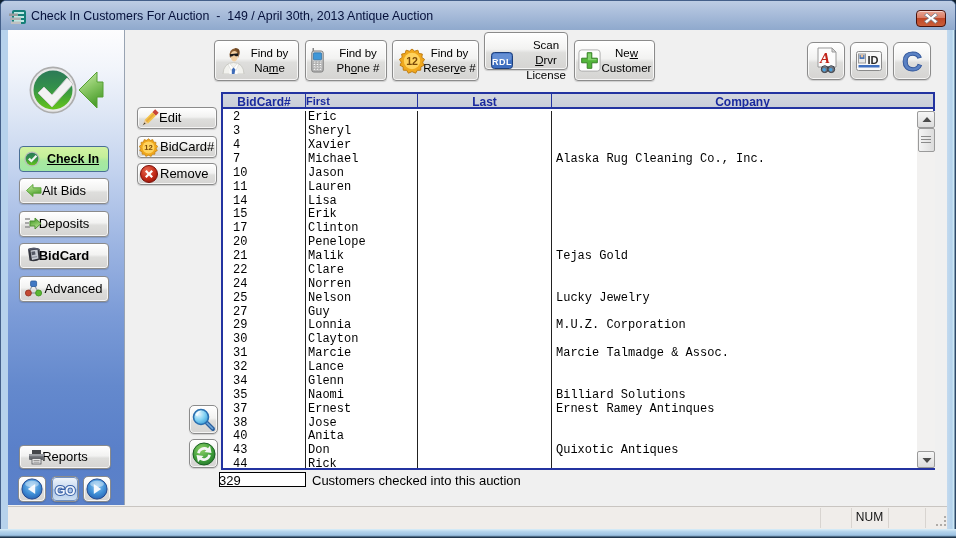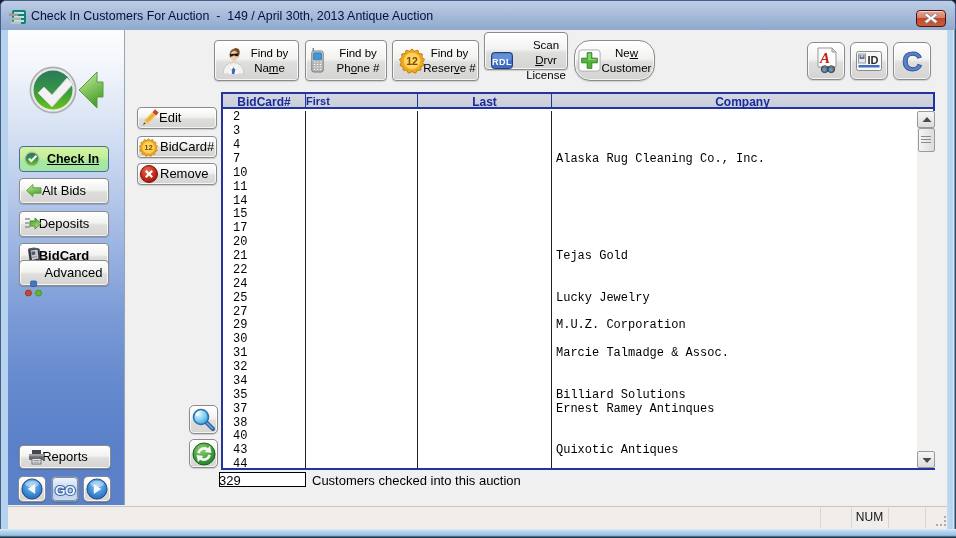--- a/index.html
+++ b/index.html
@@ -129,21 +129,21 @@
     <span class="lbl">BidCard</span>
   </div>
 <svg class="abs" style="left:25px;top:246px" width="18" height="18" viewBox="0 0 18 18">
   <path d="M3 3 Q9 0.5 14.5 3 L15.5 13 Q10 16.5 4.5 14.5 Z" fill="#32343c"></path>
   <path d="M5.5 4.5 L12.5 3.5 L13.5 12.5 L7 14 Z" fill="#c8ccd4"></path>
   <path d="M6.3 5.8 L10 5.3 L10.5 8.6 L6.8 9.2 Z" fill="#565a66"></path>
   <path d="M7 10.8 L12 10 L12.2 11.2 L7.2 12 Z" fill="#8f939e"></path>
   <path d="M3 3 Q9 0.5 14.5 3 L14.6 4.6 Q9 2.2 3.2 4.8 Z" fill="#55596a"></path>
 </svg>
 
-<div class="gbtn sbtn" style="left:19px;top:260px;width:90px;height:26px;">
+<div class="gbtn sbtn" style="left:19px;top:276px;width:90px;height:26px;">
     <span class="lbl" style="padding-left:19px;">Advanced</span>
   </div>
 <svg class="abs" style="left:25px;top:280px" width="17" height="17" viewBox="0 0 17 17">
   <g stroke="#9aa0a8" stroke-width="1.3" fill="none">
       <path d="M8.5 4 L3 13 M8.5 4 L14 13 M3 13 L14 13"></path>
     </g>
   <rect x="5.6" y="1" width="6" height="5.5" rx="1.2" fill="#4179c4" stroke="#2a5a9a" stroke-width="0.8"></rect>
   <circle cx="3.4" cy="13" r="3" fill="#c44a33" stroke="#8f2f1f" stroke-width="0.8"></circle>
   <circle cx="13.6" cy="13" r="3" fill="#5cb832" stroke="#3a8f1c" stroke-width="0.8"></circle>
 </svg>
@@ -233,21 +233,21 @@
   <circle cx="13" cy="13" r="8.2" fill="#ffd35e"></circle>
   <text x="13" y="16.8" font-family="Liberation Sans, sans-serif" font-size="10.5" font-weight="bold" fill="#7a4a08" text-anchor="middle">12</text>
   </g>
 </svg>
 <div class="gbtn tbtn" style="left:484px;top:32px;width:84px;height:38px;padding-left:40px;">Scan <u class="mn">D</u>rvr<br>License</div>
 <svg class="abs" style="left:491px;top:52px" width="22" height="17" viewBox="0 0 22 17">
   <rect x="0.5" y="0.5" width="21" height="16" rx="3" fill="#3f6fc0" stroke="#1e3f7a"></rect>
   <rect x="1.5" y="1.5" width="19" height="7" rx="2.5" fill="#6f97d8" opacity="0.8"></rect>
   <text x="11" y="12.5" font-family="Liberation Sans, sans-serif" font-size="9" font-weight="bold" fill="#ffffff" text-anchor="middle" letter-spacing="0.5">RDL</text>
 </svg>
-<div class="gbtn tbtn" style="left:574px;top:40px;width:81px;height:41px;padding-left:24px;border-radius:16px;">Ne<u class="mn">w</u><br>Customer</div>
+<div class="gbtn tbtn" style="left:574px;top:40px;width:81px;height:41px;padding-left:24px;">Ne<u class="mn">w</u><br>Customer</div>
 <svg class="abs" style="left:578px;top:49px" width="23" height="23" viewBox="0 0 25 25">
   <rect x="1" y="1" width="23" height="23" rx="3" fill="#fdfdfd" stroke="#aaaaaa"></rect>
   <path d="M10 4 L15 4 L15 10 L21 10 L21 15 L15 15 L15 21 L10 21 L10 15 L4 15 L4 10 L10 10 Z" fill="#52b43a" stroke="#2f7a1e"></path>
   <path d="M10.8 4.8 L14.2 4.8 L14.2 10.8 L20.2 10.8 L20.2 12.2 L10.8 12.2 Z" fill="#8fd87a" opacity="0.8"></path>
 </svg>
 
 <div class="gbtn" style="left:807px;top:42px;width:38px;height:38px;border-radius:6px;"></div>
 <svg class="abs" style="left:813px;top:47px" width="27" height="28" viewBox="0 0 27 28">
   <path d="M5 1 L19 1 L23 5 L23 20 L5 20 Z" fill="#fcfcfc" stroke="#9a9a9a"></path>
   <path d="M19 1 L19 5 L23 5 Z" fill="#d8d8d8" stroke="#9a9a9a"></path>
@@ -369,20 +369,46 @@
 30
 31
 32
 34
 35
 37
 38
 40
 43
 44</div>
+  <div class="abs mono" style="left:85px;top:0.3px;">Eric
+Sheryl
+Xavier
+Michael
+Jason
+Lauren
+Lisa
+Erik
+Clinton
+Penelope
+Malik
+Clare
+Norren
+Nelson
+Guy
+Lonnia
+Clayton
+Marcie
+Lance
+Glenn
+Naomi
+Ernest
+Jose
+Anita
+Don
+Rick</div>
   <div class="abs mono" style="left:333px;top:0.3px;">&nbsp;
 &nbsp;
 &nbsp;
 Alaska Rug Cleaning Co., Inc.
 &nbsp;
 &nbsp;
 &nbsp;
 &nbsp;
 &nbsp;
 &nbsp;

